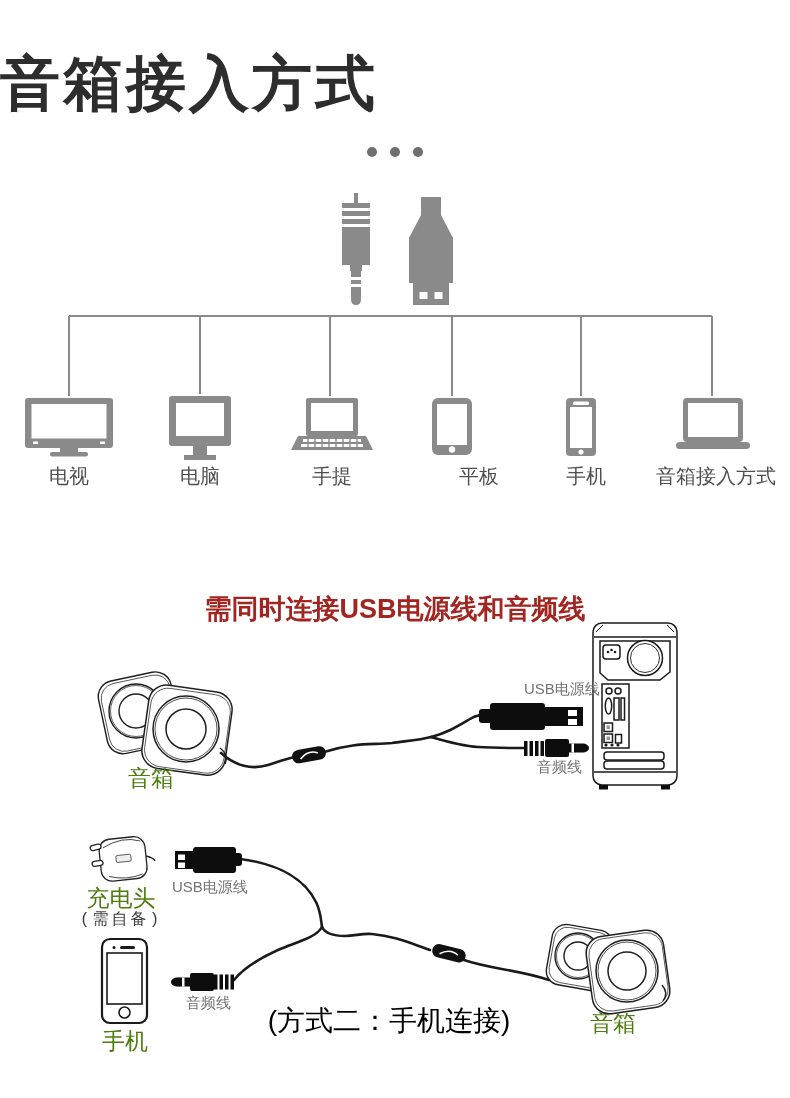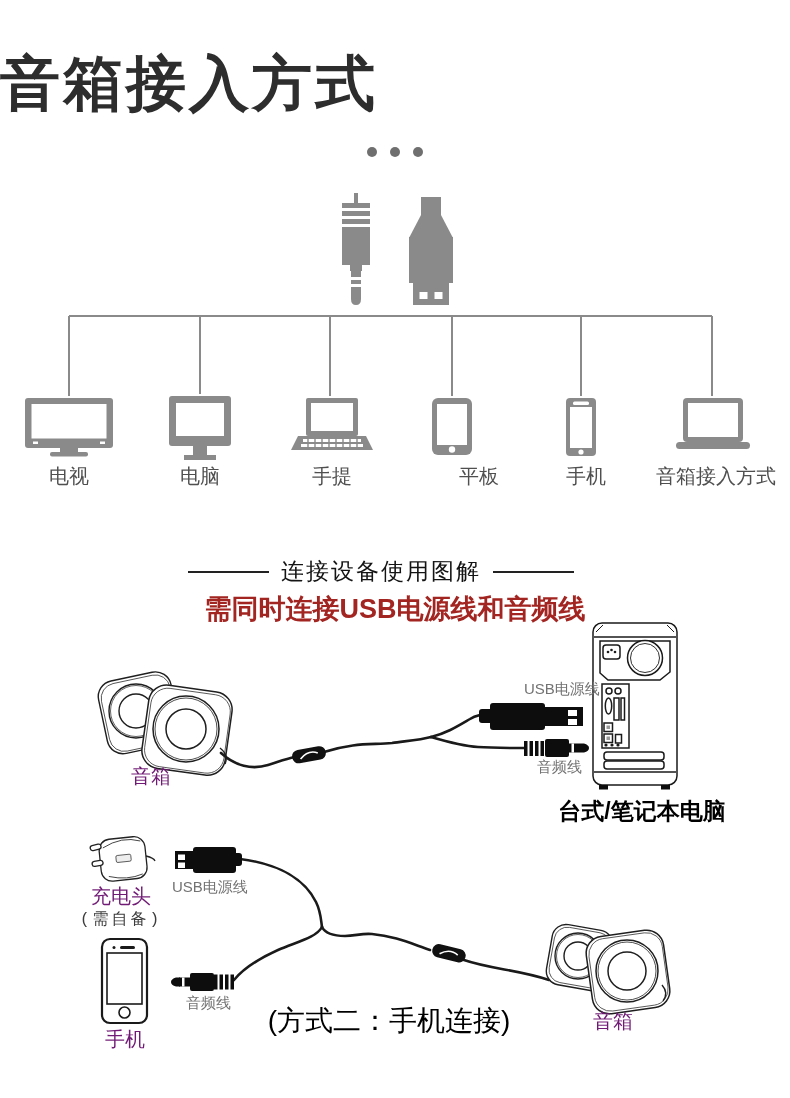--- a/index.html
+++ b/index.html
@@ -11,21 +11,21 @@
          color:#2d2d2d;letter-spacing:3px;}
   .dots{top:147px;left:395px;display:flex;gap:13px;transform:translateX(-50%);}
   .dots span{width:10px;height:10px;border-radius:50%;background:#6f6f6f;display:block;}
   .art{position:absolute;top:0;left:0;}
   .devlbl{top:463px;font-size:20px;color:#4f4f4f;}
   .sechdr{top:556px;left:381px;display:flex;align-items:center;gap:12px;transform:translateX(-50%);}
   .sechdr .rule{width:81px;height:2px;background:#222;}
   .sechdr .txt{font-size:23px;color:#141414;letter-spacing:2px;}
   .warn{top:591px;width:100%;text-align:center;font-size:27px;font-weight:700;color:#a32521;}
   .lbl-s{font-size:15px;color:#737373;}
-  .lbl-m{font-size:20px;color:#701a75;font-weight:500;}
+  .lbl-m{font-size:23px;color:#4d7c0f;font-weight:500;}
   .lbl-b{font-size:23px;color:#000;font-weight:600;}
   .note{font-size:16px;color:#3c3c3c;letter-spacing:3px;font-family:Liberation Mono, monospace;}
 </style>
 </head>
 <body>
 
 <div class="page">
 
   <div class="abs title">音箱接入方式</div>
 
@@ -262,32 +262,26 @@
     </g>
   </svg>
 
   <div class="abs ctr devlbl" style="left:69px">电视</div>
   <div class="abs ctr devlbl" style="left:200px">电脑</div>
   <div class="abs ctr devlbl" style="left:332px">手提</div>
   <div class="abs ctr devlbl" style="left:479px">平板</div>
   <div class="abs ctr devlbl" style="left:586px">手机</div>
   <div class="abs ctr devlbl" style="left:716px">音箱接入方式</div>
 
-  <div class="abs sechdr">
-    <span class="rule"></span>
-    <span class="txt">连接设备使用图解</span>
-    <span class="rule"></span>
-  </div>
 
   <div class="abs warn">需同时连接USB电源线和音频线</div>
 
   <div class="abs ctr lbl-m" style="left:151px;top:763px">音箱</div>
   <div class="abs lbl-s" style="left:524px;top:680px">USB电源线</div>
   <div class="abs lbl-s" style="left:537px;top:758px">音频线</div>
-  <div class="abs ctr lbl-b" style="left:642px;top:796px">台式/笔记本电脑</div>
 
   <div class="abs ctr lbl-m" style="left:121px;top:883px;font-weight:400">充电头</div>
   <div class="abs ctr note" style="left:121px;top:909px">(需自备)</div>
   <div class="abs lbl-s" style="left:172px;top:878px">USB电源线</div>
   <div class="abs lbl-s" style="left:186px;top:994px">音频线</div>
   <div class="abs ctr lbl-m" style="left:125px;top:1026px">手机</div>
   <div class="abs ctr lbl-b" style="left:389px;top:1002px;font-size:28px;font-weight:500">(方式二：手机连接)</div>
   <div class="abs ctr lbl-m" style="left:613px;top:1008px">音箱</div>
 
 </div>

